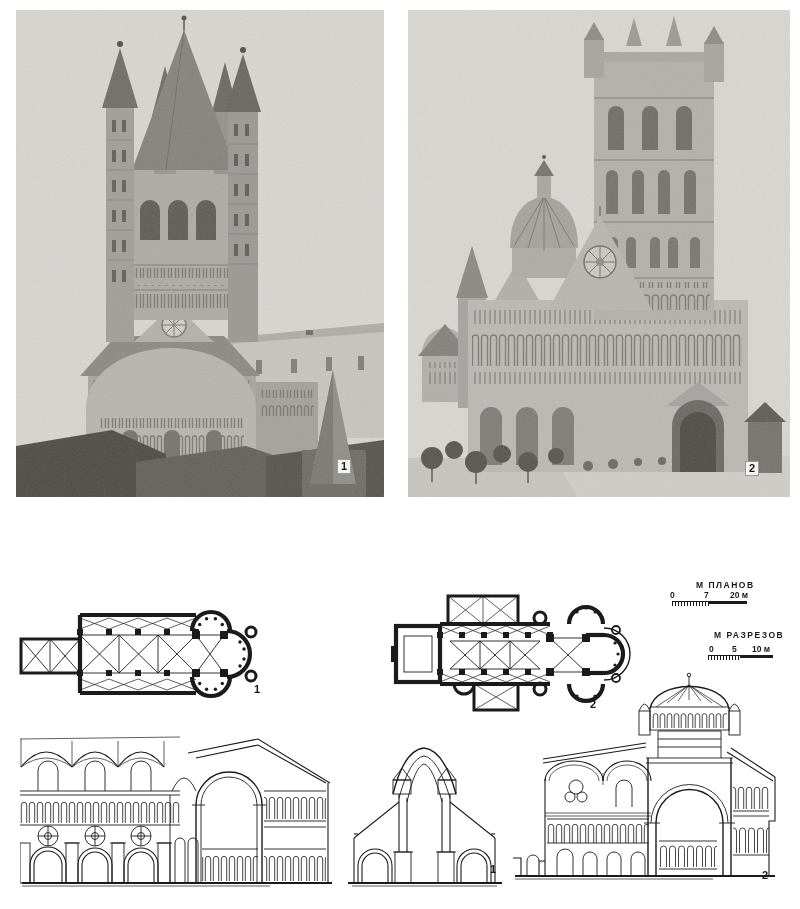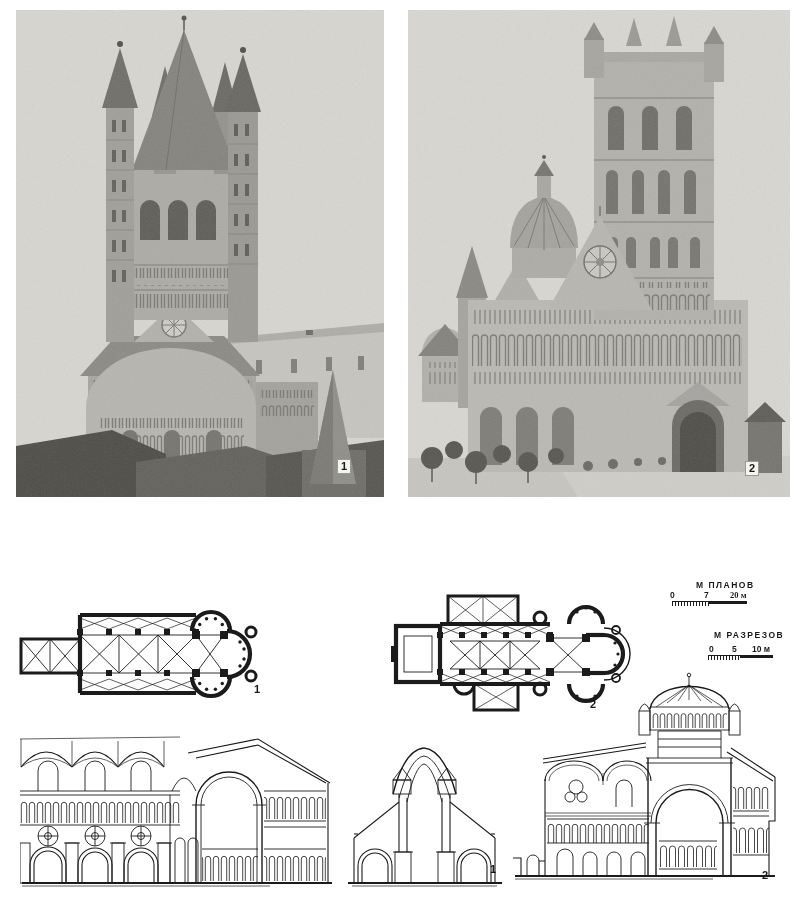--- a/index.html
+++ b/index.html
@@ -486,21 +486,21 @@
     </g>
     <circle cx="226" cy="44" r="4" class="k w18"></circle>
     <circle cx="226" cy="92" r="4" class="k w18"></circle>
   </svg>
   <span class="fig-num" style="left:590px;top:699px;">2</span>
 
   <div class="scalebar" style="left:650px;top:576px;width:110px;height:32px;">
     <div class="title" style="left:46px;top:4px;">М ПЛАНОВ</div>
     <div class="tick" style="left:20px;top:14px;">0</div>
     <div class="tick" style="left:54px;top:14px;">7</div>
-    <div class="tick" style="left:80px;top:14px;font-family:Liberation Serif, serif;">20 м</div>
+    <div class="tick" style="left:80px;top:14px;">20 м</div>
     <div class="bar" style="left:22px;top:25px;width:75px;">
       <div class="hatch" style="width:37px;"></div>
       <div class="solid" style="left:37px;width:38px;"></div>
     </div>
   </div>
 
   <div class="scalebar" style="left:700px;top:630px;width:100px;height:32px;">
     <div class="title" style="left:14px;top:0;text-align:center;">М РАЗРЕЗОВ</div>
     <div class="tick" style="left:9px;top:14px;">0</div>
     <div class="tick" style="left:32px;top:14px;">5</div>

